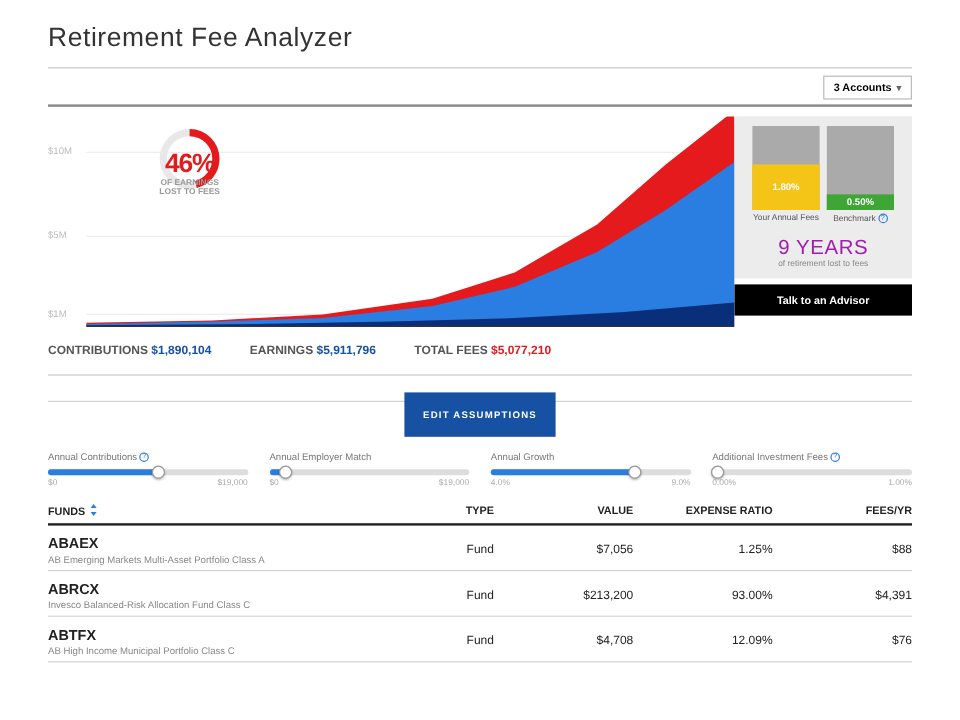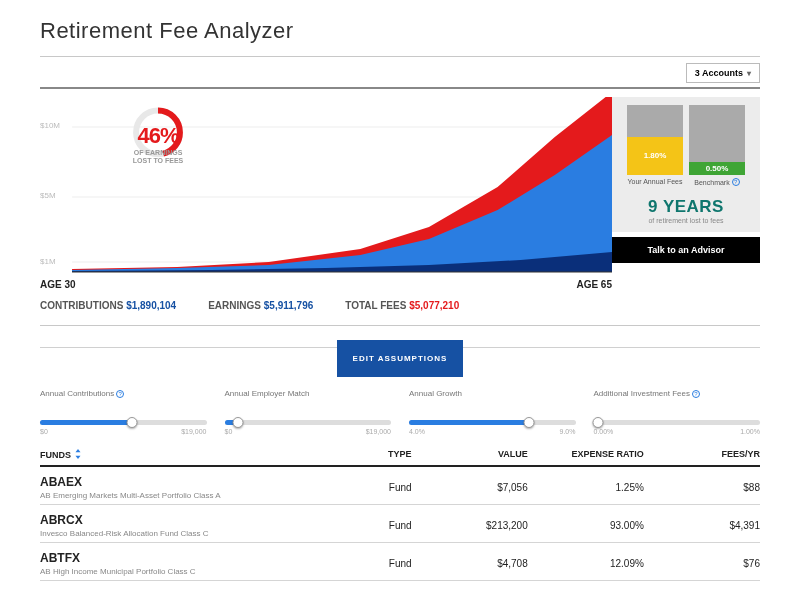--- a/index.html
+++ b/index.html
@@ -20,30 +20,30 @@
   .agebar { display: flex; justify-content: space-between; font-size: 10px; font-weight: 600; margin-top: 2px; }
   .statsrow { display: flex; gap: 32px; margin-top: 10px; font-size: 10px; font-weight: 600; color: #555; }
   .statsrow .v-blue { color: #1651a3; font-weight: 800; }
   .statsrow .v-red { color: #e41a1c; font-weight: 800; }
   .feepanel { width: 148px; background: #ececec; padding: 8px; text-align: center; }
   .fee-bars { display: flex; justify-content: center; gap: 6px; height: 88px; }
   .fee-col { display: flex; flex-direction: column; align-items: center; width: 56px; }
   .fee-bar { width: 100%; height: 70px; background: #aaa; position: relative; display: flex; align-items: flex-end; justify-content: center; }
   .fee-fill { width: 100%; position: relative; display: flex; align-items: center; justify-content: center; color: #fff; font-size: 8px; font-weight: 700; }
   .fee-lab { font-size: 7px; color: #555; margin-top: 3px; display: flex; align-items: center; gap: 2px; }
-  .fee-years { font-size: 17px; font-weight: 700; margin-top: 4px; letter-spacing: 0.5px; color: #0f766e; }
+  .fee-years { font-size: 17px; font-weight: 400; margin-top: 4px; letter-spacing: 0.5px; color: #a21caf; }
   .fee-sub { font-size: 7px; color: #888; }
   .advisor-btn { background: #000; color: #fff; font-size: 9px; font-weight: 800; border: 0; padding: 8px 14px; margin-top: 5px; width: 148px; cursor: pointer; }
   .spacer { height: 14px; }
   .editA-wrap { display: flex; justify-content: center; position: relative; }
   .editA-wrap::before { content: ""; position: absolute; top: 7px; left: 0; right: 0; border-top: 1px solid #d0d0d0; }
   .editA { background: #1651a3; color: #fff; font-size: 8px; font-weight: 700; letter-spacing: 1px; padding: 14px 16px; position: relative; z-index: 1; cursor: pointer; }
   .sliders { display: flex; gap: 18px; margin-top: 12px; }
   .slider { flex: 1; }
-  .slab { font-size: 8px; color: #777; margin-bottom: 22px; display: flex; align-items: center; gap: 2px; }
+  .slab { font-size: 8px; color: #777; margin-bottom: 6px; display: flex; align-items: center; gap: 2px; }
   .track { height: 5px; border-radius: 3px; background: #ddd; position: relative; }
   .fill { position: absolute; top: 0; bottom: 0; left: 0; border-radius: 3px; }
   .thumb { position: absolute; width: 11px; height: 11px; background: #fff; border: 1px solid #999; border-radius: 50%; top: -3px; transform: translateX(-50%); box-shadow: 0 1px 2px rgba(0,0,0,0.3); }
   .minmax { display: flex; justify-content: space-between; font-size: 7px; color: #aaa; margin-top: 3px; }
   .help-ic { width: 8px; height: 8px; border: 1px solid #2a7de1; border-radius: 50%; color: #2a7de1; font-size: 6px; display: inline-flex; align-items: center; justify-content: center; }
   .tblhead { display: flex; border-bottom: 2px solid #222; margin-top: 14px; padding-bottom: 4px; font-size: 9px; font-weight: 800; }
   .tblhead .c1 { flex: 2.2; display: flex; align-items: center; gap: 3px; }
   .tblhead .c2, .tblhead .c3, .tblhead .c4, .tblhead .c5 { flex: 1; text-align: right; }
   .row { display: flex; border-bottom: 1px solid #d5d5d5; padding: 8px 0 4px; font-size: 10px; align-items: center; }
   .row .c1 { flex: 2.2; }
@@ -86,24 +86,20 @@
           <circle cx="50" cy="50" r="40" fill="none" stroke="#e8e8e8" stroke-width="11"></circle>
           <circle cx="50" cy="50" r="40" fill="none" stroke="#e41a1c" stroke-width="11" stroke-dasharray="115 251" transform="rotate(-90 50 50)"></circle>
         </svg>
         <div style="position:relative;padding-top:12px">
           <div class="pct">46%</div>
           <div class="sub">OF EARNINGS</div>
           <div class="sub">LOST TO FEES</div>
         </div>
       </div>
     </div>
-    <div class="agebar">
-      <span>AGE 30</span>
-      <span>AGE 65</span>
-    </div>
     <div class="statsrow">
       <div><span>CONTRIBUTIONS</span> <span class="v-blue">$1,890,104</span></div>
       <div><span>EARNINGS</span> <span class="v-blue">$5,911,796</span></div>
       <div><span>TOTAL FEES</span> <span class="v-red">$5,077,210</span></div>
     </div>
   </div>
 
   <div>
     <div class="feepanel">
       <div class="fee-bars">

